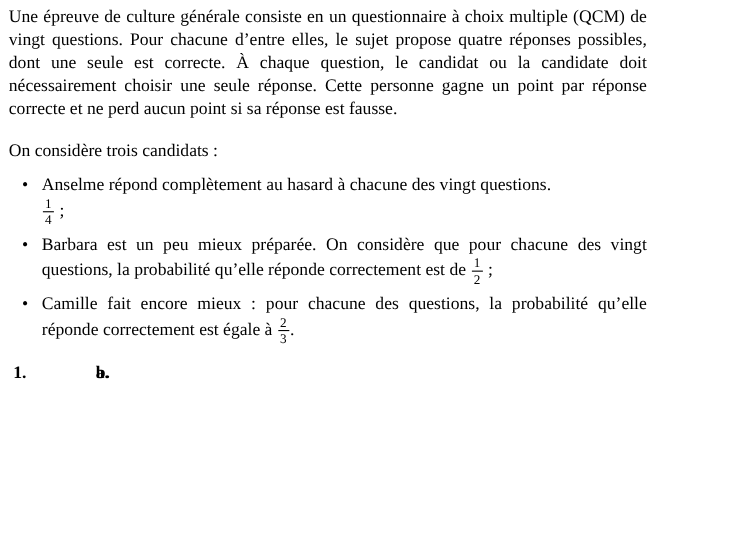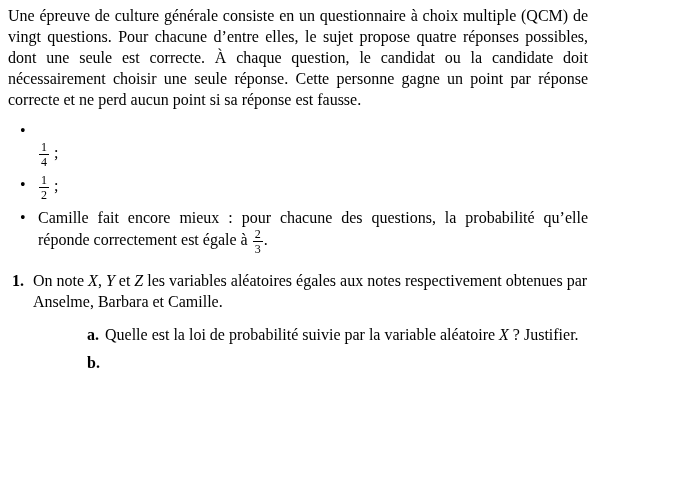--- a/index.html
+++ b/index.html
@@ -31,47 +31,46 @@
   .frac .num { display: block; border-bottom: 1px solid #000; padding: 0 2px 1px; }
   .frac .den { display: block; padding-top: 1px; }
 </style>
 </head>
 <body>
 
 <div class="page">
 
   <p class="intro justify">Une épreuve de culture générale consiste en un questionnaire à choix multiple (QCM) de vingt questions. Pour chacune d’entre elles, le sujet propose quatre réponses possibles, dont une seule est correcte. À chaque question, le candidat ou la candidate doit nécessairement choisir une seule réponse. Cette personne gagne un point par réponse correcte et ne perd aucun point si sa réponse est fausse.</p>
 
+  <p class="candidates">On considère trois candidats :</p>
 
   <div class="bullets">
 
     <div class="bullet-item">
       <span class="bullet-marker">•</span>
-      <div class="justify"><br><span class="frac"><span class="num">1</span><span class="den">4</span></span><span> ;</span></div>
+      <div class="justify"><span>Anselme répond complètement au hasard à chacune des vingt questions.</span><br><span class="frac"><span class="num">1</span><span class="den">4</span></span><span> ;</span></div>
     </div>
 
     <div class="bullet-item">
       <span class="bullet-marker">•</span>
-      <div class="justify"><span class="frac"><span class="num">1</span><span class="den">2</span></span><span> ;</span></div>
+      <div class="justify"><span>Barbara est un peu mieux préparée. On considère que pour chacune des vingt questions, la probabilité qu’elle réponde correctement est de </span><span class="frac"><span class="num">1</span><span class="den">2</span></span><span> ;</span></div>
     </div>
 
     <div class="bullet-item">
       <span class="bullet-marker">•</span>
       <div class="justify"><span>Camille fait encore mieux : pour chacune des questions, la probabilité qu’elle réponde correctement est égale à </span><span class="frac"><span class="num">2</span><span class="den">3</span></span><span>.</span></div>
     </div>
 
   </div>
 
   <div class="question">
     <span class="q-marker">1.</span>
-    <p><span>On note </span><i class="var">X</i><span>, </span><i class="var">Y</i><span> et </span><i class="var">Z</i><span> les variables aléatoires égales aux notes respectivement obtenues par Anselme, Barbara et Camille.</span></p>
 
     <div class="subq subq-a">
       <span class="sub-marker">a.</span>
-      <p><span>Quelle est la loi de probabilité suivie par la variable aléatoire </span><i class="var">X</i><span> ? Justifier.</span></p>
     </div>
 
     <div class="subq subq-b">
       <span class="sub-marker">b.</span>
     </div>
   </div>
 
 </div>
 
 </body></html>

